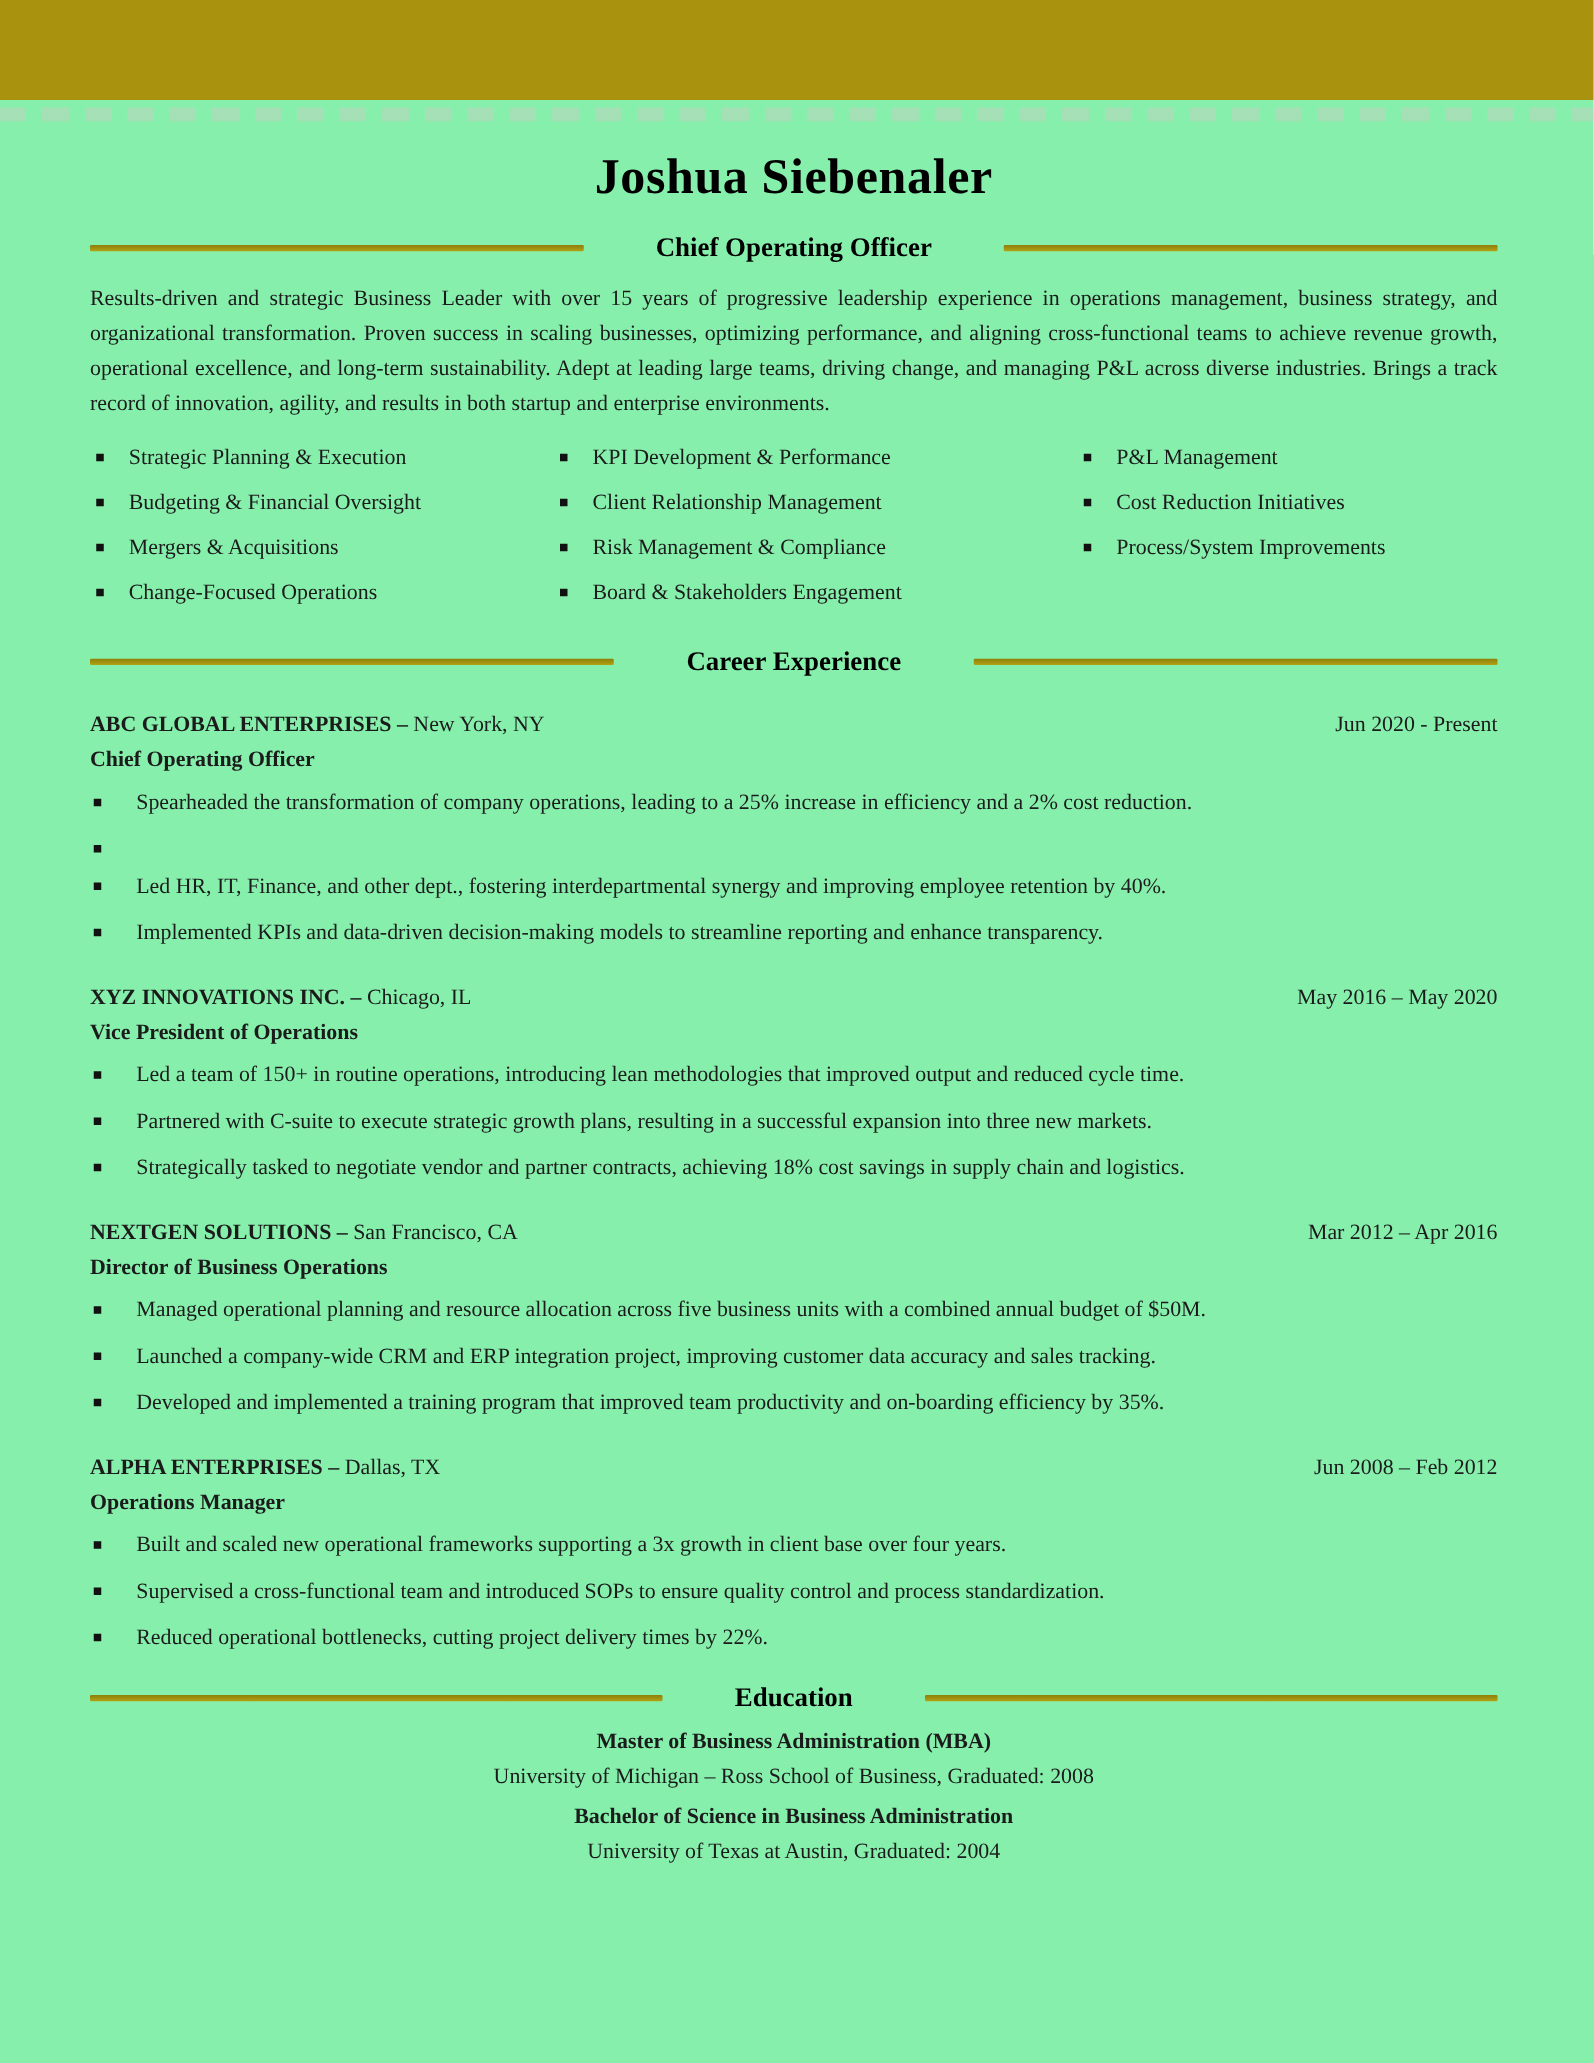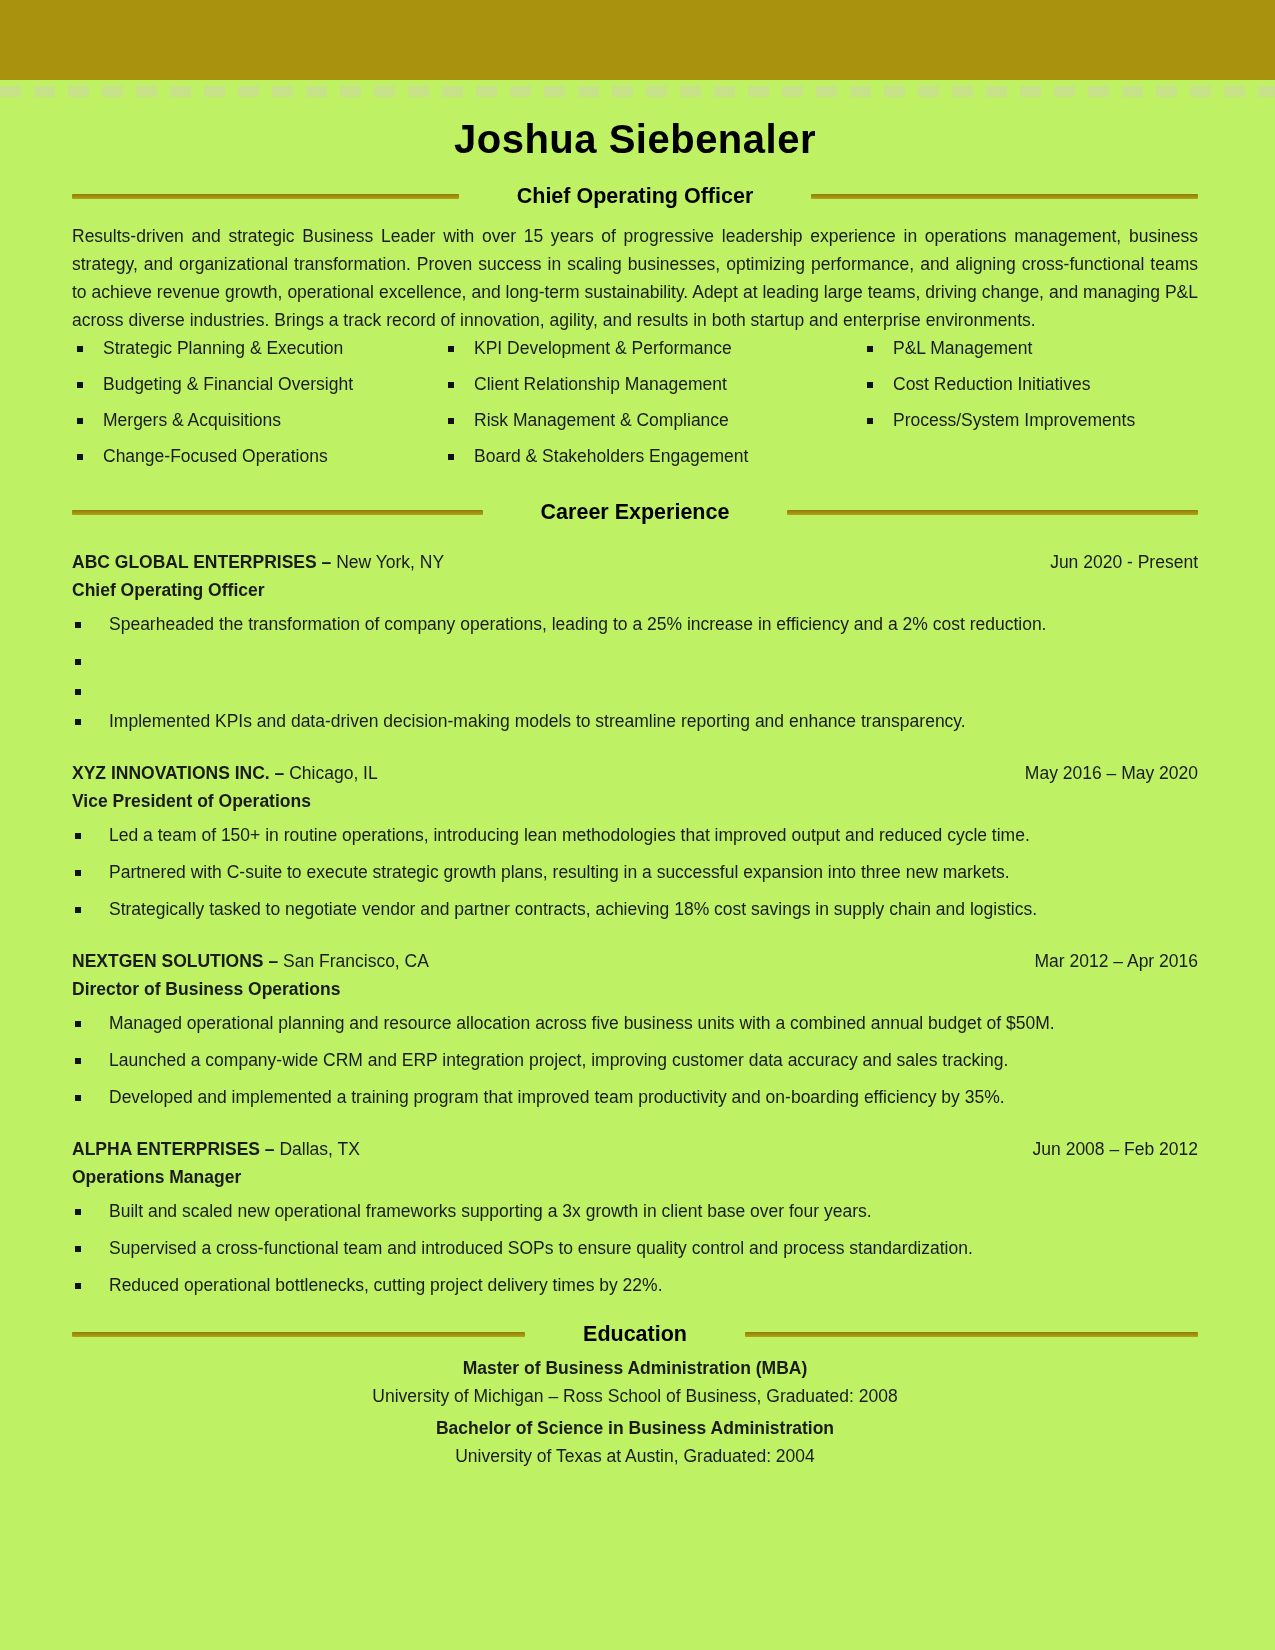--- a/index.html
+++ b/index.html
@@ -6,22 +6,22 @@
     --accent:#A8920E;
     --line-dark:#8E7E09;
     --line-light:#B2A214;
     --link:#2E75B6;
     --text:#1B1B1B;
   }
   *{box-sizing:border-box;}
   html,body{margin:0;padding:0;background:#ffffff;}
   .page{
     width:1275px;height:1650px;
-    background:#bef264;color:var(--text);
-    font-family:Liberation Sans, sans-serif;
+    background:#86efac;color:var(--text);
+    font-family:Liberation Serif, serif;
     position:relative;overflow:hidden;
   }
   .top-band{height:80px;width:100%;background:var(--accent);}
   .dash-strip{
     height:11px;width:100%;margin-top:6px;
     background:repeating-linear-gradient(90deg,
       rgba(214,198,198,0.38) 0 21px, transparent 21px 34px);
   }
   .content{padding:0 77px 0 72px;}
   h1.name{
@@ -42,20 +42,21 @@
   .rule{
     flex:1;height:4.5px;border-radius:1px;
     background:linear-gradient(180deg,var(--line-dark),var(--line-light));
   }
   p.summary{
     margin:13px 0 0 0;text-align:justify;
     font-size:17.5px;line-height:1.6;
   }
   .skills{
     display:grid;grid-template-columns:371px 419px 1fr;
+    margin-top:15px;
     text-align:right;
   }
   .skill{
     display:flex;align-items:flex-start;
     font-size:17.5px;line-height:21px;padding:4px 0;margin-bottom:7px;
   }
   .sq{
     width:6px;height:6px;background:#111;flex:none;margin-top:8px;
   }
   .skill .sq{margin-left:5px;margin-right:20px;}
@@ -170,20 +171,21 @@
       <div class="job-bullets">
         <div class="jbullet">
             <span class="sq"></span>
             <span>Spearheaded the transformation of company operations, leading to a 25% increase in efficiency and a 2% cost reduction.</span>
           </div>
         <div class="jbullet">
             <span class="sq"></span>
           </div>
         <div class="jbullet">
             <span class="sq"></span>
+            <span>Led HR, IT, Finance, and other dept., fostering interdepartmental synergy and improving employee retention by 40%.</span>
           </div>
         <div class="jbullet">
             <span class="sq"></span>
             <span>Implemented KPIs and data-driven decision-making models to streamline reporting and enhance transparency.</span>
           </div>
       </div>
     </div>
 
     <div class="job">
       <div class="job-head">

